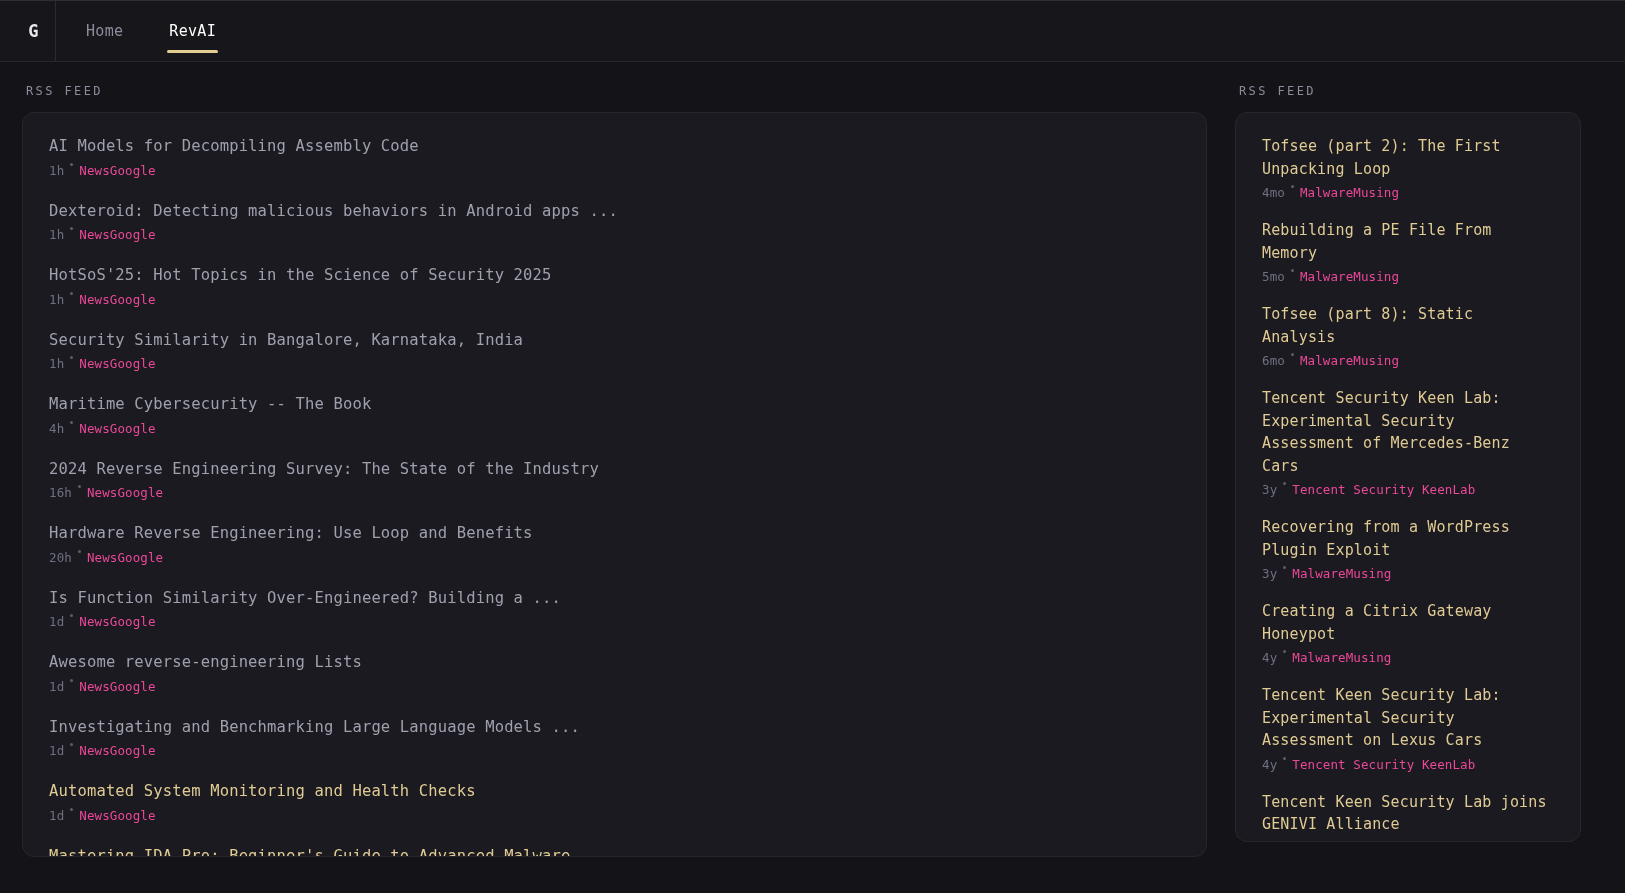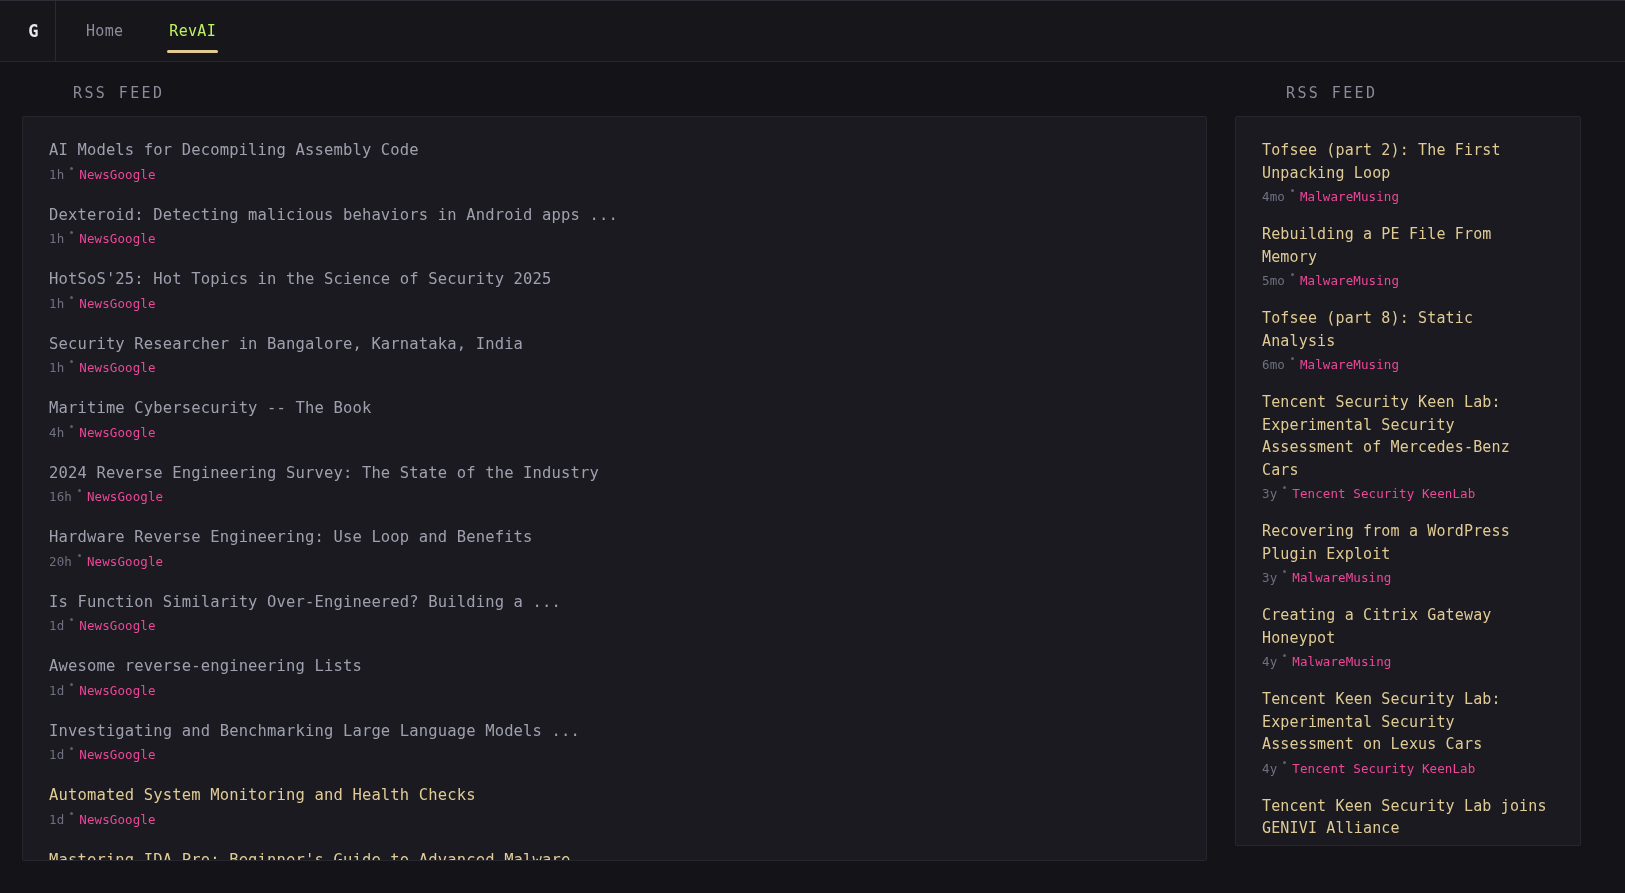--- a/index.html
+++ b/index.html
@@ -55,21 +55,21 @@
   .nav-tab {
     display: flex;
     align-items: center;
     position: relative;
     font-size: 15px;
     letter-spacing: 0.3px;
     color: #8c8c9c;
     cursor: pointer;
     padding: 0 2px;
   }
-  .nav-tab.active { color: #bef264; }
+  .nav-tab.active { color: #ffffff; }
   .nav-tab.active::after {
     content: "";
     position: absolute;
     left: 0; right: 0;
     bottom: 8px;
     height: 3px;
     border-radius: 2px;
     background: #e2cc92;
   }
 
@@ -80,31 +80,30 @@
     gap: 28px;
     align-items: flex-start;
     height: 831px;
   }
 
   .column { display: flex; flex-direction: column; min-width: 0; }
   #column-main  { width: 1185px; flex: none; }
   #column-side  { width: 346px; flex: none; }
 
   .feed-label {
-    font-size: 15px;
+    font-size: 12px;
     letter-spacing: 2.4px;
     color: #8b8b9b;
     padding: 6px 4px 14px 4px;
-    margin-left: 47px;
   }
 
   .feed-card {
     background: #1a1a20;
     border: 1px solid #26262e;
-    border-radius: 2px;
+    border-radius: 12px;
     padding: 20px 26px 20px 26px;
     overflow: hidden;
   }
   #column-main .feed-card { height: 745px; }
   #column-side .feed-card { height: 730px; }
 
   .feed-item { padding: 6px 0 15px 0; }
   .feed-item:first-child { padding-top: 2px; }
 
   .item-title {
@@ -176,21 +175,21 @@
           </div>
           <div class="feed-item">
             <a class="item-title">HotSoS'25: Hot Topics in the Science of Security 2025</a>
             <div class="item-meta">
               <span>1h</span>
               <span class="meta-dot"></span>
               <span class="meta-src">NewsGoogle</span>
             </div>
           </div>
           <div class="feed-item">
-            <a class="item-title">Security Researcher in Bangalore, Karnataka, India</a>
+            <a class="item-title">Security Similarity in Bangalore, Karnataka, India</a>
             <div class="item-meta">
               <span>1h</span>
               <span class="meta-dot"></span>
               <span class="meta-src">NewsGoogle</span>
             </div>
           </div>
           <div class="feed-item">
             <a class="item-title">Maritime Cybersecurity -- The Book</a>
             <div class="item-meta">
               <span>4h</span>

